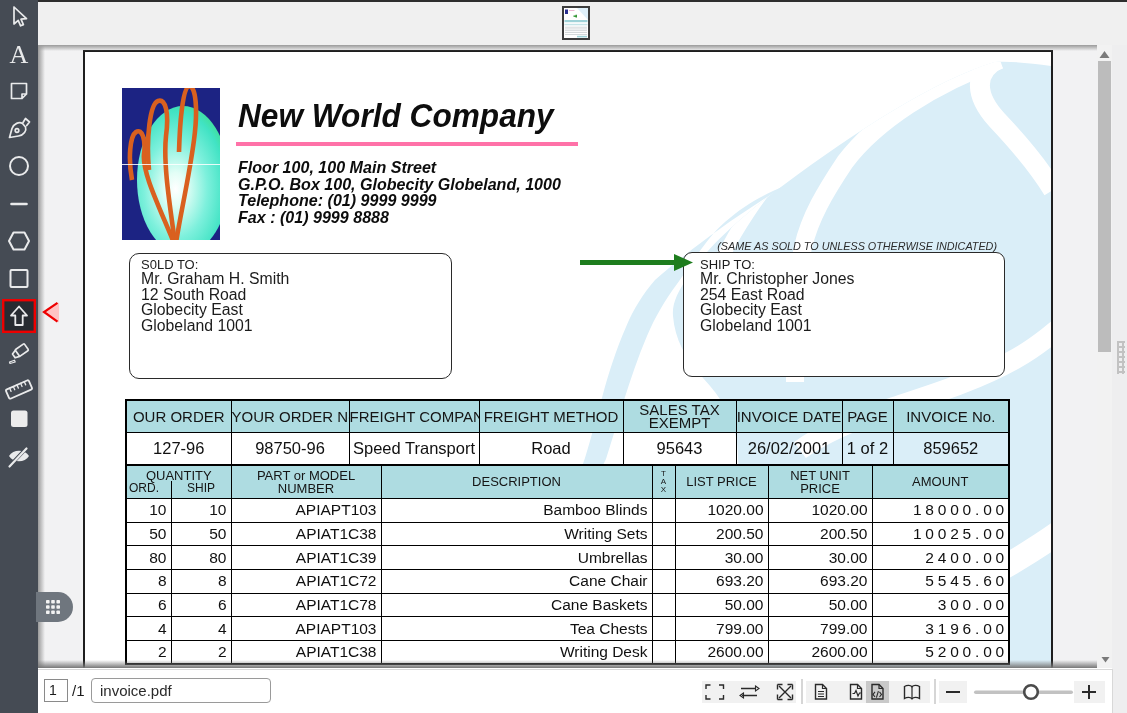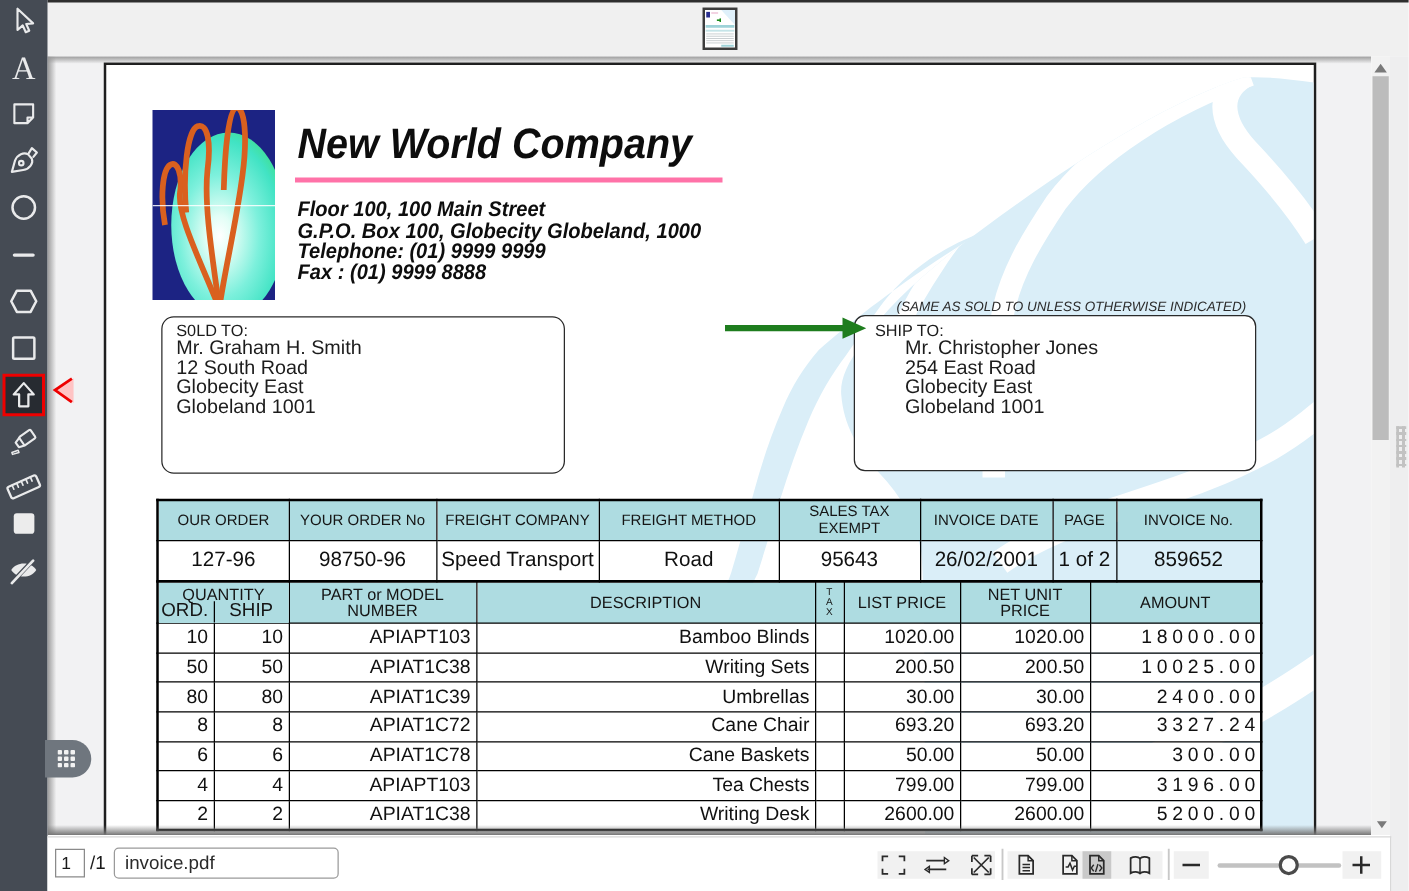--- a/index.html
+++ b/index.html
@@ -1,21 +1,21 @@
 <!DOCTYPE html>
 <html><head>
 <meta charset="utf-8">
 <style>
   * { margin:0; padding:0; box-sizing:border-box; }
   html,body { width:1127px; height:713px; overflow:hidden; background:#fff;
     font-family:"Liberation Sans", sans-serif; }
   #root { position:relative; width:1127px; height:713px; overflow:hidden; }
   .abs { position:absolute; }
   #t1 td, #t2 td { border:1px solid #000; font-family:"Liberation Sans", sans-serif; overflow:hidden; white-space:nowrap; }
-  .th1 td { background:#aedce1; font-size:12px; text-align:center; color:#151515; line-height:13.5px; padding:0; }
+  .th1 td { background:#aedce1; font-size:15px; text-align:center; color:#151515; line-height:13.5px; padding:0; }
   .td1 td { background:transparent; font-size:16.5px; text-align:center; color:#101010; padding:0; }
   .th2 td { background:#aedce1; font-size:13px; text-align:center; color:#151515; line-height:13.5px; padding:0; }
   .td2 { height:23.7px; }
   .td2 td { font-size:15.5px; color:#101010; padding:0 4px; background:#fff; }
   .td2 .r { text-align:right; }
   .td2 td:last-child { letter-spacing:3.8px; padding-right:0; }
   .td2 .l { text-align:right; padding-left:7px; }
   .tax { font-size:8px !important; line-height:8px !important; padding:0 !important; }
   #t1 { border:2px solid #000; }
   #t2 { border:2px solid #000; border-top:none; }
@@ -93,21 +93,21 @@
 
         <div class="abs" style="left:557px;top:188px;width:355px;font:italic 10.8px 'Liberation Sans';color:#2c2c2c;text-align:right;white-space:nowrap;">(SAME AS SOLD TO UNLESS OTHERWISE INDICATED)</div>
 
         <div class="abs" style="left:44px;top:201px;width:323px;height:126px;border:1.5px solid #2a2a2a;border-radius:10px;background:#fff;">
           <div class="abs" style="left:11px;top:3px;font:13px 'Liberation Sans';color:#1c1c1c;">S0LD TO:</div>
           <div class="abs" style="left:11px;top:17px;font:15.8px/15.5px 'Liberation Sans';color:#1c1c1c;">Mr. Graham H. Smith<br>12 South Road<br>Globecity East<br>Globeland 1001</div>
         </div>
 
         <div class="abs" style="left:598px;top:200px;width:322px;height:125px;border:1.5px solid #2a2a2a;border-radius:9px;background:#fff;">
           <div class="abs" style="left:16px;top:4px;font:13px 'Liberation Sans';color:#1c1c1c;">SHIP TO:</div>
-          <div class="abs" style="left:16px;top:18px;font:15.8px/15.5px 'Liberation Sans';color:#1c1c1c;margin-left:24px;">Mr. Christopher Jones<br>254 East Road<br>Globecity East<br>Globeland 1001</div>
+          <div class="abs" style="left:16px;top:18px;font:15.8px/15.5px 'Liberation Sans';color:#1c1c1c;">Mr. Christopher Jones<br>254 East Road<br>Globecity East<br>Globeland 1001</div>
         </div>
 
         <svg class="abs" style="left:492px;top:199px;" width="125" height="24" viewBox="0 0 125 24">
           <line x1="3" y1="11.5" x2="100" y2="11.5" stroke="#1e7d1e" stroke-width="5"></line>
           <polygon points="97,3 116,11.5 97,20" fill="#1e7d1e"></polygon>
         </svg>
 
         <div class="abs" id="tablewrap" style="left:40px;top:347px;width:883px;">
           <table id="t1" style="border-collapse:collapse;width:883px;table-layout:fixed;">
             <colgroup>
@@ -151,21 +151,21 @@
                 <col style="width:271px">
                 <col style="width:23px">
                 <col style="width:93px">
                 <col style="width:104px">
                 <col style="width:137px">
             </colgroup>
             <tbody>
                 <tr class="th2" style="height:33px;">
               <td colspan="2" style="padding:0;position:relative;">
                 <div style="text-align:center;font-size:13px;">QUANTITY</div>
-                <div style="display:flex;font-size:15px;">
+                <div style="display:flex;font-size:12px;">
                       <span style="width:45px;text-align:left;padding-left:2px;">ORD.</span>
                       <span style="width:58px;text-align:center;">SHIP</span>
                     </div>
                 <div style="position:absolute;left:44px;top:15px;width:1px;height:18px;background:#000;"></div>
               </td>
               <td>PART or MODEL<br>NUMBER</td>
                   <td>DESCRIPTION</td>
                   <td class="tax">T<br>A<br>X</td>
                   <td>LIST PRICE</td>
                   <td>NET UNIT<br>PRICE</td>
@@ -202,21 +202,21 @@
                   <td class="r">2400.00</td>
                 </tr>
             <tr class="td2">
                   <td class="r">8</td>
                   <td class="r">8</td>
                   <td class="l">APIAT1C72</td>
                   <td class="l">Cane Chair</td>
                   <td></td>
                   <td class="r">693.20</td>
                   <td class="r">693.20</td>
-                  <td class="r">3327.24</td>
+                  <td class="r">5545.60</td>
                 </tr>
             <tr class="td2">
                   <td class="r">6</td>
                   <td class="r">6</td>
                   <td class="l">APIAT1C78</td>
                   <td class="l">Cane Baskets</td>
                   <td></td>
                   <td class="r">50.00</td>
                   <td class="r">50.00</td>
                   <td class="r">300.00</td>

